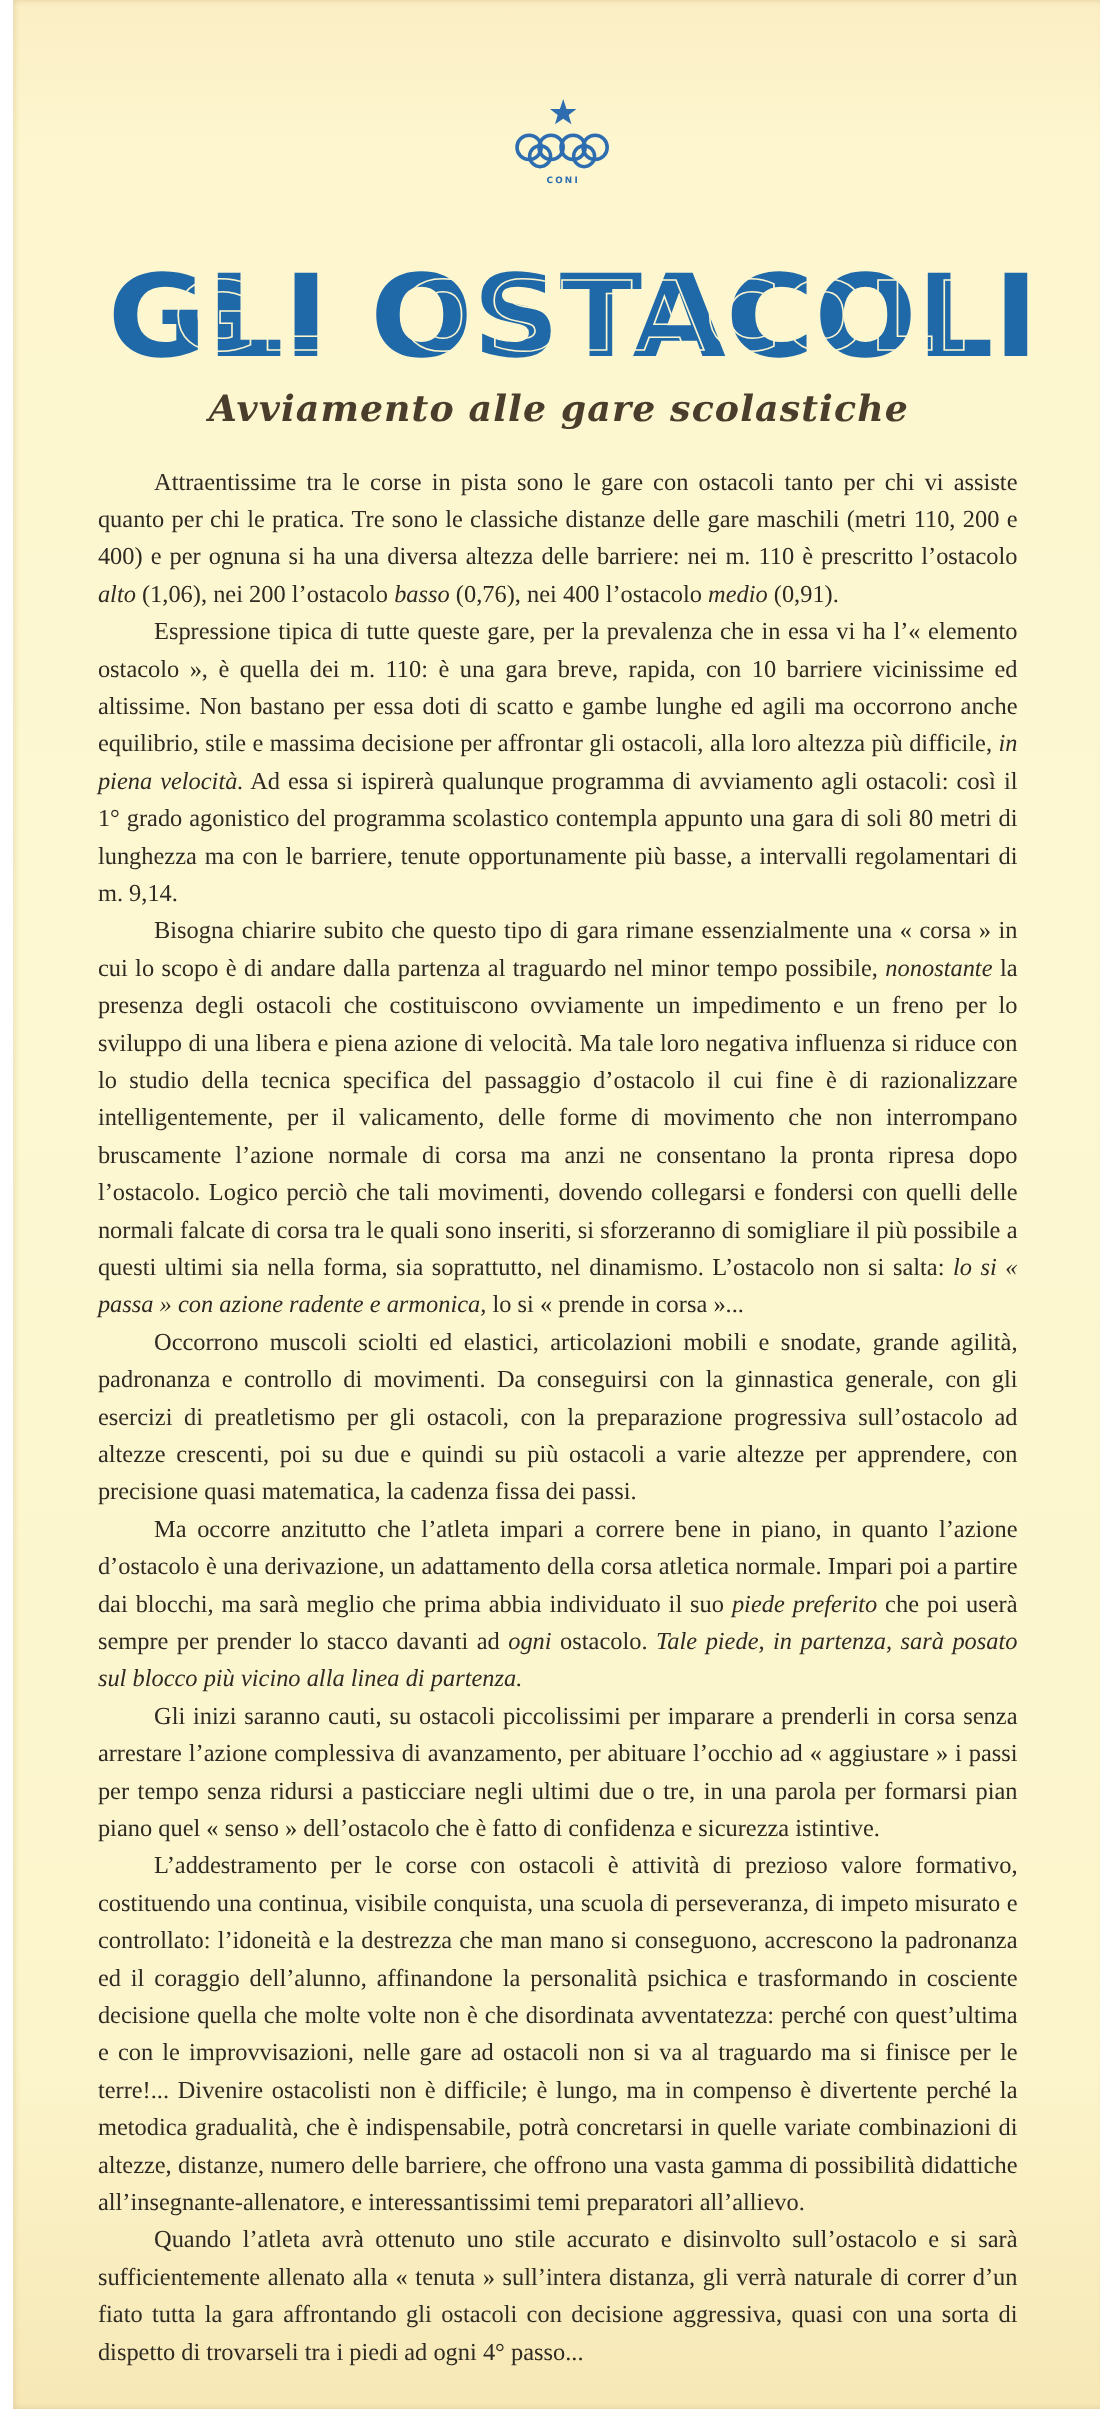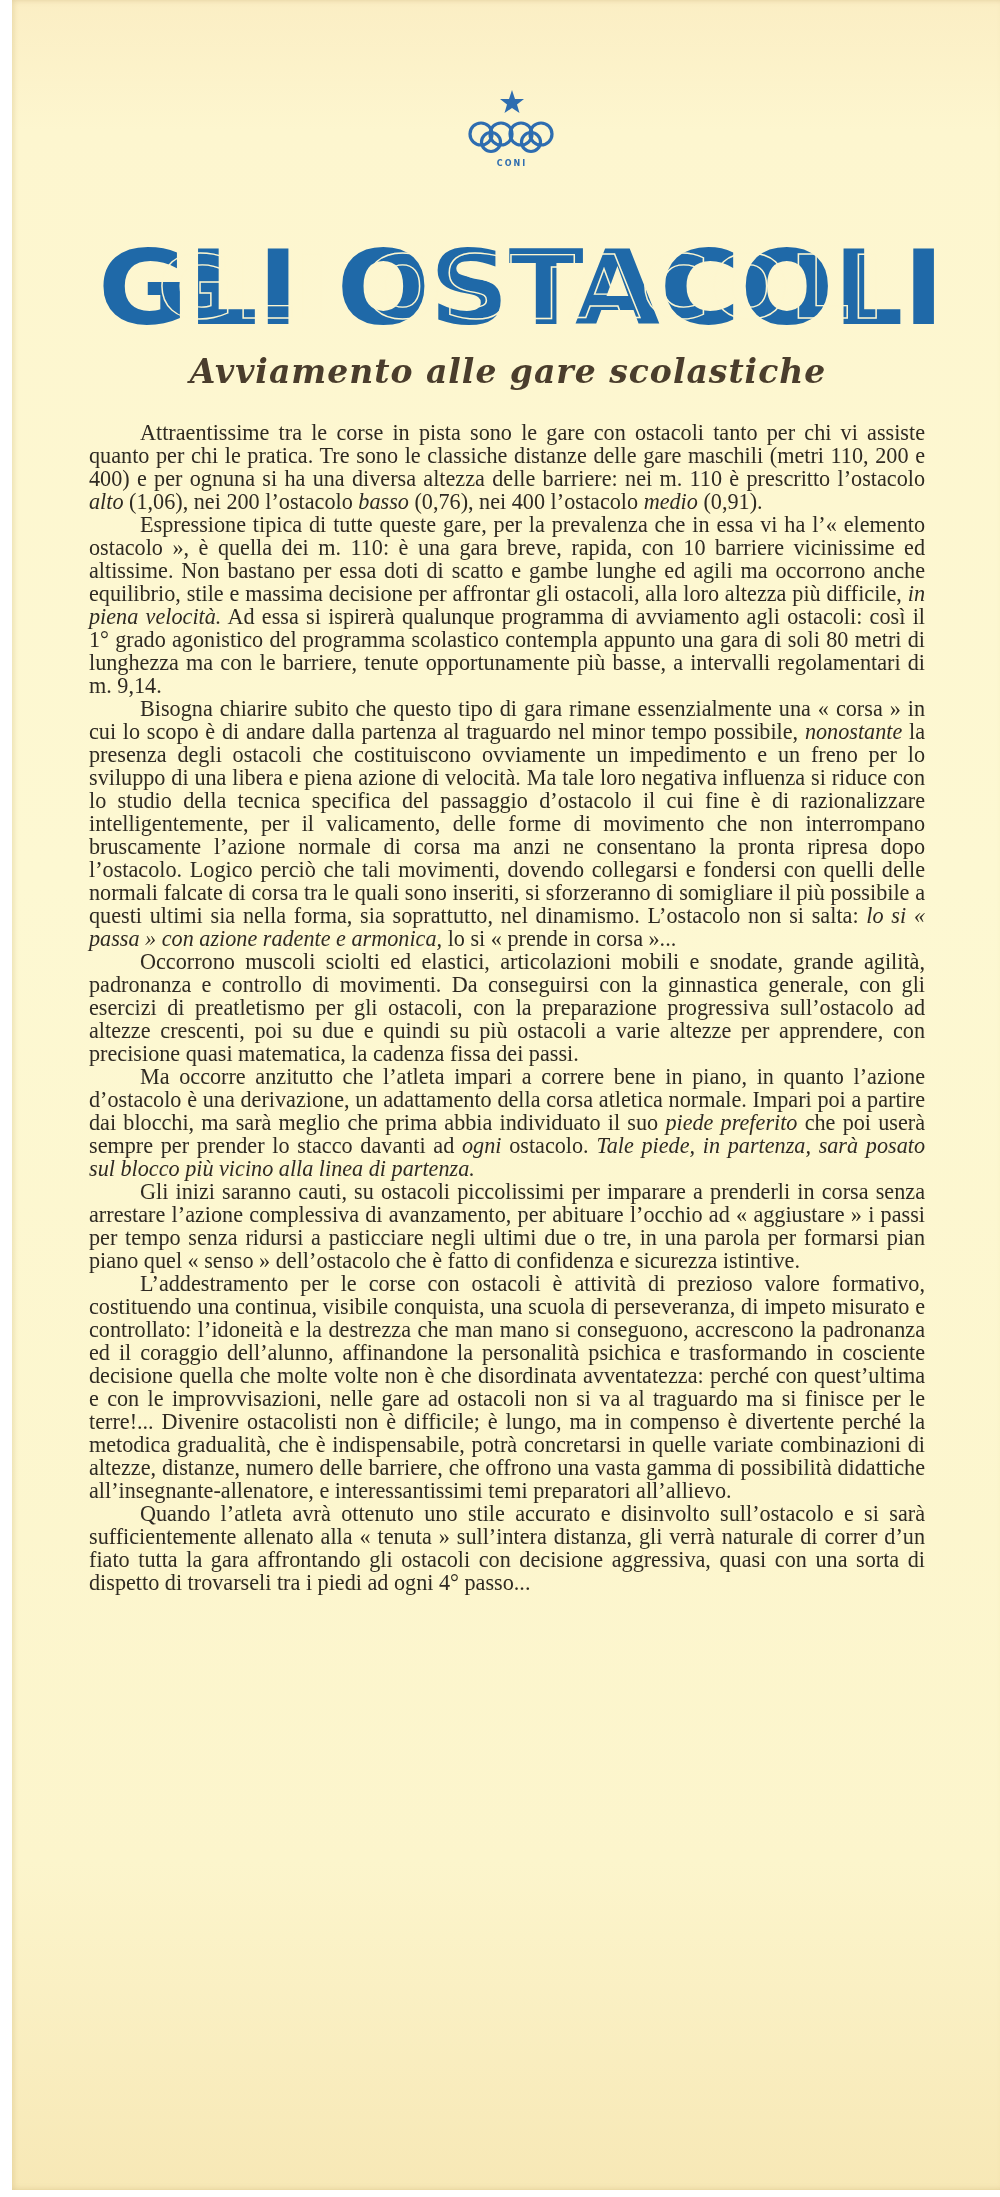--- a/index.html
+++ b/index.html
@@ -51,21 +51,21 @@
     letter-spacing: 1px;
     color: #4a3d2c;
     margin: 0;
   }
   .body {
     position: absolute;
     left: 77px; top: 421px;
     width: 836px;
     font-family: "Liberation Serif", serif;
     font-size: 22.2px;
-    line-height: 23px;
+    line-height: 34px;
     color: #2f2a22;
     text-align: justify;
   }
   .body p {
     margin: 0;
     text-indent: 51px;
     text-align-last: left;
   }
   .body em { font-style: italic; }
 </style>

